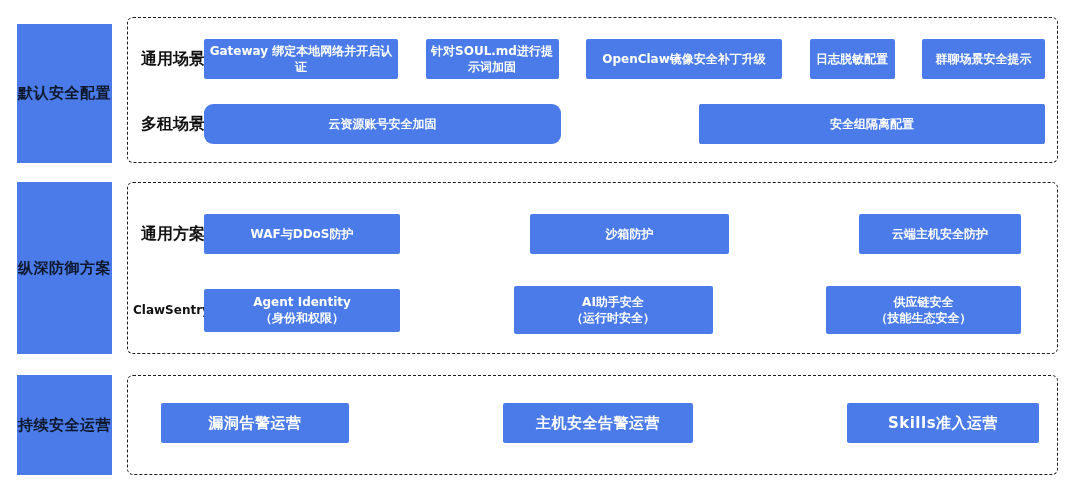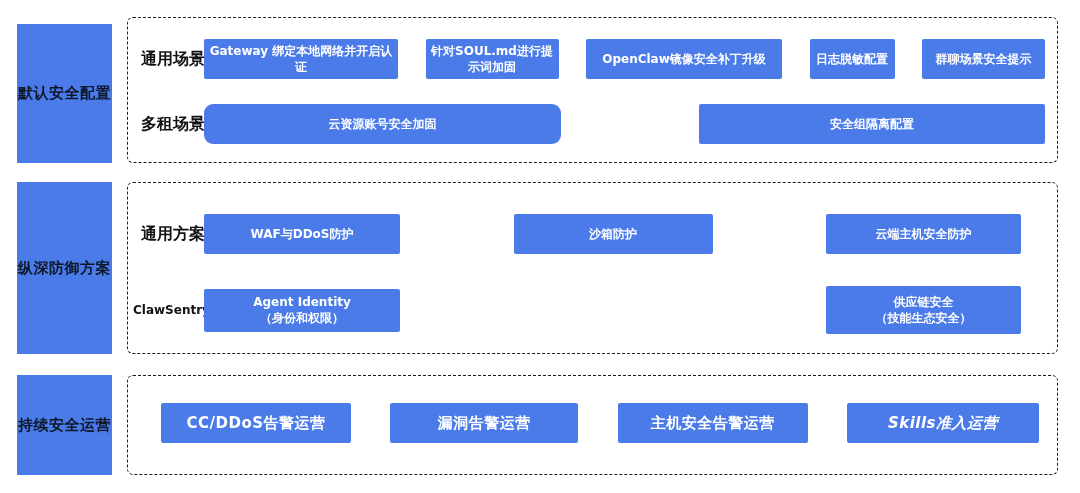--- a/index.html
+++ b/index.html
@@ -112,40 +112,41 @@
   </div>
 
   <div class="side-label" style="top:182px;height:172px;">纵深防御方案</div>
 
   <div class="panel" style="top:182px;height:172px;">
     <div class="grow" style="margin-top:31px;height:40px;">
       <div class="glabel">通用方案</div>
       <div class="boxes" style="padding-right:36px;gap:20px;">
         <div class="node" style="width:196px;height:40px;">WAF与DDoS防护</div>
         <div class="node" style="width:199px;height:40px;">沙箱防护</div>
-        <div class="node" style="width:195px;height:40px;">云端主机安全防护</div>
+        <div class="node" style="width:162px;height:40px;">云端主机安全防护</div>
       </div>
     </div>
     <div class="grow" style="margin-top:32px;height:48px;">
       <div class="glabel glabel-sm">ClawSentry</div>
       <div class="boxes" style="padding-right:36px;">
         <div class="node" style="width:196px;height:43px;">Agent Identity
 （身份和权限）</div>
+        <div class="node" style="width:199px;height:48px;">AI助手安全
+（运行时安全）</div>
         <div class="node" style="width:195px;height:48px;">供应链安全
 （技能生态安全）</div>
       </div>
     </div>
   </div>
 
   <div class="side-label" style="top:375px;height:100px;">持续安全运营</div>
 
   <div class="panel" style="top:375px;height:100px;">
     <div class="grow" style="margin-top:27px;height:40px;">
       <div class="boxes" style="padding-left:33px;padding-right:18px;">
-        <div class="node node-lg" style="width:190px;height:40px;">CC/DDoS告警运营</div>
         <div class="node node-lg" style="width:188px;height:40px;">漏洞告警运营</div>
         <div class="node node-lg" style="width:190px;height:40px;">主机安全告警运营</div>
-        <div class="node node-lg" style="width:192px;height:40px;font-style:italic;">Skills准入运营</div>
+        <div class="node node-lg" style="width:192px;height:40px;">Skills准入运营</div>
       </div>
     </div>
   </div>
 
 </div>
 
 </body></html>

